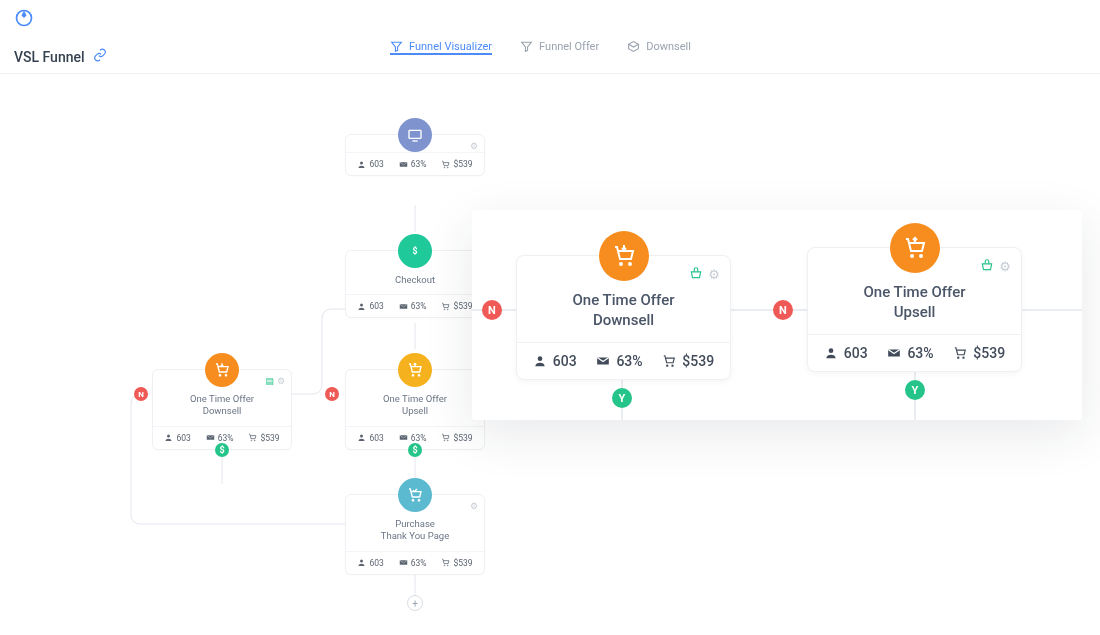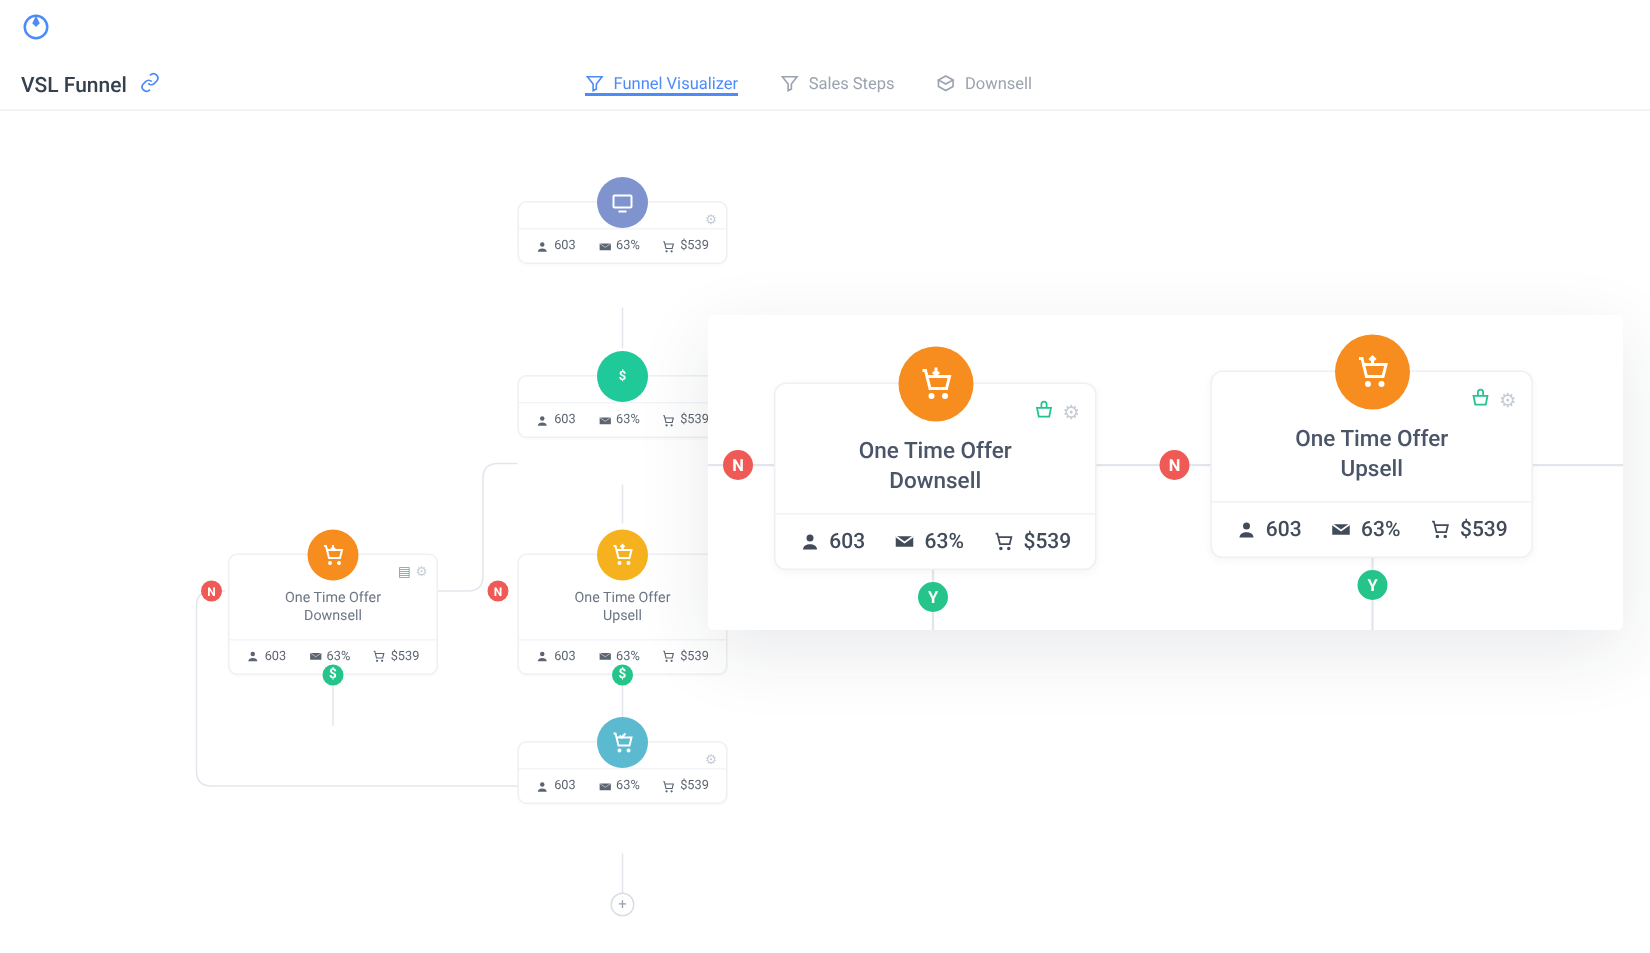--- a/index.html
+++ b/index.html
@@ -5,21 +5,21 @@
 * { box-sizing: border-box; margin: 0; padding: 0; font-family: -apple-system, BlinkMacSystemFont, "Segoe UI", Roboto, sans-serif; }
 body { background: #fff; color: #4a5568; width: 1100px; height: 635px; overflow: hidden; position: relative; }
 
 .topbar { height: 40px; display: flex; align-items: center; padding: 0 14px; }
 .logo { width: 20px; height: 20px; }
 
 .header { height: 34px; border-bottom: 1px solid #eef0f3; display: flex; align-items: center; padding: 0 14px; position: relative; }
 .header .title { font-size: 14px; color: #35414f; font-weight: 500; }
 .header .link-icon { margin-left: 8px; color: #4d8bf9; }
 
-.tabs { position: absolute; left: 390px; top: 0; height: 100%; display: flex; align-items: center; gap: 28px; }
+.tabs { position: absolute; left: 390px; top: 0; height: 100%; display: flex; align-items: flex-start; gap: 28px; }
 .tab { display: flex; align-items: center; gap: 6px; font-size: 11px; color: #9aa3af; cursor: pointer; border-bottom: 2px solid transparent; }
 .tab.active { color: #4d8bf9; border-bottom: 2px solid #4d8bf9; }
 
 .canvas { position: absolute; left: 0; top: 74px; width: 705px; height: 561px; background: #fff; }
 
 
 svg.wires { position: absolute; left: 0; top: 0; pointer-events: none; }
 
 
 .node { position: absolute; width: 140px; background: #fff; border: 1px solid #eef0f3; border-radius: 6px; box-shadow: 0 1px 2px rgba(0,0,0,0.02); }
@@ -83,21 +83,21 @@
     <div class="tab active">
       <svg width="13" height="13" viewBox="0 0 24 24" fill="none" stroke="currentColor" stroke-width="2">
           <path d="M3 4h18l-7 9v6l-4 2v-8z"></path>
         </svg>
       <span>Funnel Visualizer</span>
     </div>
     <div class="tab">
       <svg width="13" height="13" viewBox="0 0 24 24" fill="none" stroke="currentColor" stroke-width="2">
           <path d="M3 4h18l-7 9v6l-4 2v-8z"></path>
         </svg>
-      <span>Sales Steps</span>
+      <span>Funnel Offer</span>
     </div>
     <div class="tab">
       <svg width="13" height="13" viewBox="0 0 24 24" fill="none" stroke="currentColor" stroke-width="2">
           <path d="M21 8l-9-5-9 5 9 5 9-5z"></path>
           <path d="M3 8v8l9 5 9-5V8"></path>
         </svg>
       <span>Downsell</span>
     </div>
   </div>
 </div>
@@ -152,20 +152,21 @@
     </div>
   </div>
 
   <div class="node" style="left:345px; top:176px;">
     <div class="icon-wrap ic-green">
       <svg width="16" height="16" viewBox="0 0 24 24" fill="#fff">
           <circle cx="12" cy="12" r="9" fill="none"></circle>
           <text x="12" y="16" font-size="13" text-anchor="middle" fill="#fff" font-weight="bold">$</text>
         </svg>
     </div>
+    <div class="title">Checkout</div>
     <div class="stats">
       <span class="stat">
           <svg width="9" height="9" viewBox="0 0 24 24" fill="currentColor">
             <circle cx="12" cy="8" r="4"></circle>
             <path d="M4 21c0-4 4-6 8-6s8 2 8 6"></path>
           </svg>
           <span>603</span>
         </span>
       <span class="stat">
           <svg width="9" height="9" viewBox="0 0 24 24" fill="currentColor">
@@ -266,20 +267,21 @@
       <svg width="16" height="16" viewBox="0 0 24 24" fill="none" stroke="#fff" stroke-width="2">
           <circle cx="9" cy="20" r="1"></circle>
           <circle cx="18" cy="20" r="1"></circle>
           <path d="M3 3h2l3 12h11l2-8H6"></path>
           <path d="M9 5l2 2 4-4"></path>
         </svg>
     </div>
     <div class="corner">
         <span>⚙</span>
       </div>
+    <div class="title"><span>Purchase</span><br><span>Thank You Page</span></div>
     <div class="stats">
       <span class="stat">
           <svg width="9" height="9" viewBox="0 0 24 24" fill="currentColor">
             <circle cx="12" cy="8" r="4"></circle>
             <path d="M4 21c0-4 4-6 8-6s8 2 8 6"></path>
           </svg>
           <span>603</span>
         </span>
       <span class="stat">
           <svg width="9" height="9" viewBox="0 0 24 24" fill="currentColor">

